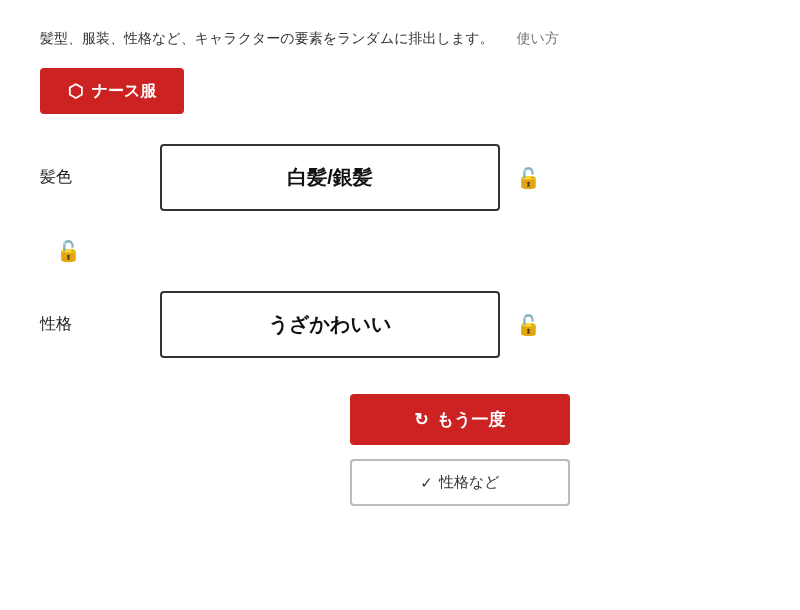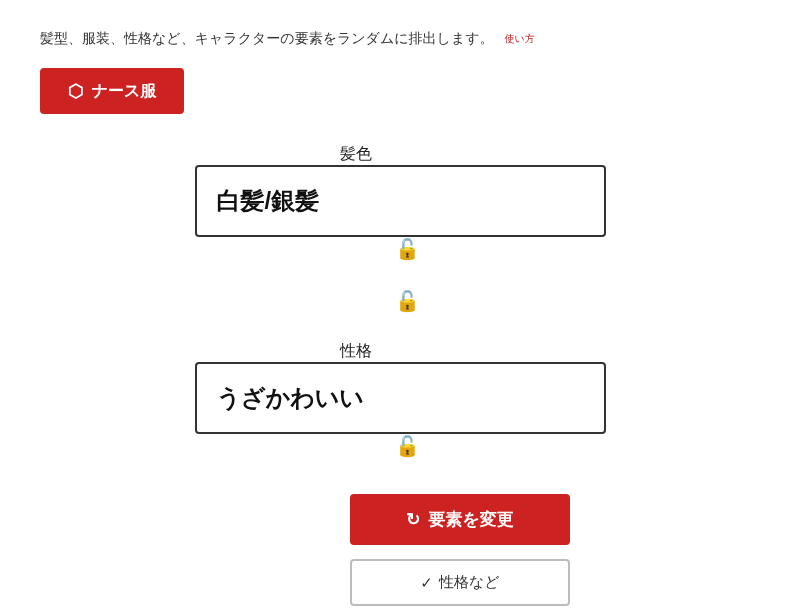--- a/index.html
+++ b/index.html
@@ -20,23 +20,24 @@
     .header-desc {
       font-size: 14px;
       color: #333;
       margin-bottom: 20px;
       display: flex;
       align-items: center;
       gap: 11px;
     }
 
     .header-desc a {
-      color: #b91c1c;
+      color: #737373;
       text-decoration: none;
-      font-size: 10px;
+      font-size: 14px;
+      margin-left: 12px;
     }
 
     .main-button {
       background-color: #cc2222;
       color: #ffffff;
       border: none;
       border-radius: 4px;
       padding: 12px 28px;
       font-size: 16px;
       font-weight: bold;
@@ -51,38 +52,37 @@
       display: flex;
       flex-direction: column;
       gap: 28px;
       margin-bottom: 36px;
     }
 
     .row {
       display: flex;
       align-items: center;
       gap: 0;
-      flex-direction: column;
     }
 
     .row-label {
       width: 120px;
       font-size: 16px;
       color: #222;
       font-weight: normal;
     }
 
     .row-value-box {
-      width: 411px;
+      width: 340px;
       border: 2px solid #333333;
       border-radius: 4px;
       padding: 18px 20px;
-      font-size: 24px;
+      font-size: 20px;
       font-weight: bold;
-      text-align: left;
+      text-align: center;
       color: #111;
       background: #fff;
     }
 
     .lock-icon {
       margin-left: 16px;
       font-size: 20px;
       color: #888;
       cursor: pointer;
       user-select: none;
@@ -161,21 +161,21 @@
   <div class="row">
     <div class="row-label">性格</div>
     <div class="row-value-box">うざかわいい</div>
     <span class="lock-icon">🔓</span>
   </div>
 </div>
 
 <div class="bottom-buttons">
   <button class="retry-button">
     <span>↻</span>
-    <span>要素を変更</span>
+    <span>もう一度</span>
   </button>
   <button class="save-button">
     <span>✓</span>
     <span>性格など</span>
   </button>
 </div>
 
 
 
 

